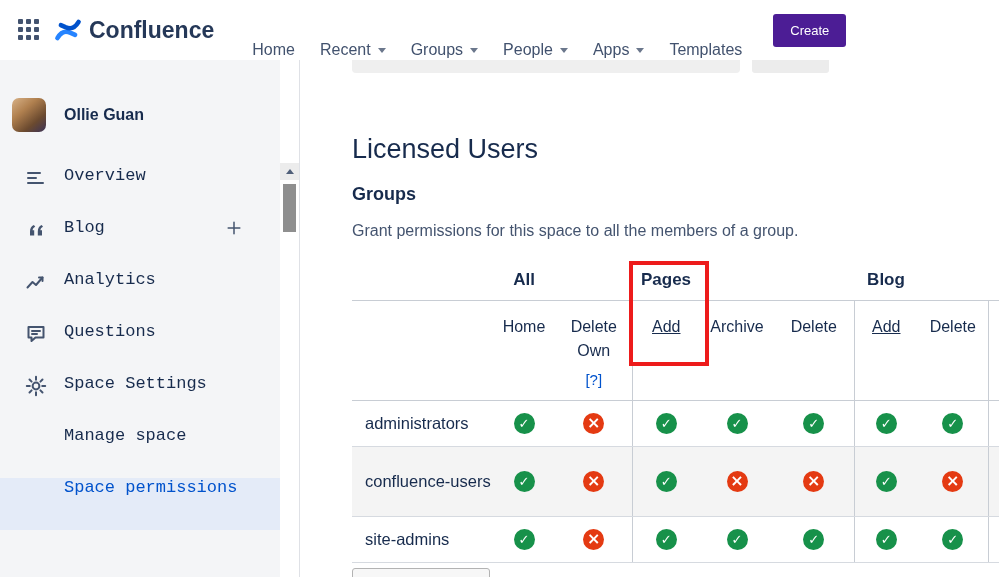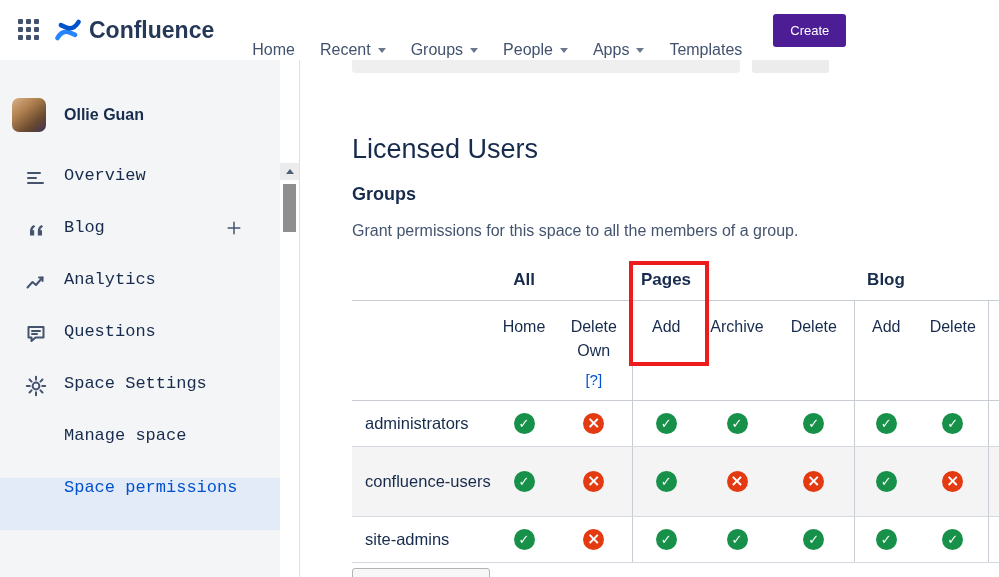--- a/index.html
+++ b/index.html
@@ -58,21 +58,21 @@
   .ptable{position:absolute;left:52px;top:200px;border-collapse:collapse;table-layout:fixed;width:724px;}
   .ptable td{padding:0;}
   .gr td{height:40px;font-size:17px;font-weight:700;text-align:center;border-bottom:1px solid #c8cdd4;}
   .sr td{height:100px;vertical-align:top;padding-top:14px;text-align:center;font-size:16px;
          border-bottom:1px solid #c8cdd4;line-height:1.55;}
   .sr .help{display:block;margin-top:4px;color:#0052cc;text-decoration:none;font-size:15px;}
   .body-row td{height:46px;border-bottom:1px solid #d6dae0;text-align:center;vertical-align:middle;}
   .body-row.tall td{height:70px;}
   .body-row td.name{text-align:left;padding-left:13px;font-size:16.5px;line-height:1.35;}
   .body-row.alt td{background:#f4f4f4;}
-  .sr td.gsep,.body-row td.gsep{border-left:1px solid #c8cdd4;}
+  .sr td.gsep,.body-row td.gsep{border-left:1px solid #c8cdd4;text-decoration:underline;}
   .perm{display:inline-flex;width:21px;height:21px;border-radius:50%;align-items:center;justify-content:center;vertical-align:middle;}
   .perm::after{color:#fff;font-size:13px;font-weight:700;font-family:"DejaVu Sans",sans-serif;line-height:1;}
   .perm[data-perm="allow"]{background:#17914a;}
   .perm[data-perm="allow"]::after{content:"\2713";}
   .perm[data-perm="deny"]{background:#e43a12;}
   .perm[data-perm="deny"]::after{content:"\00d7";font-size:16px;}
   .red-box{position:absolute;left:329px;top:201px;width:80px;height:105px;border:4px solid #ed1b1b;
            z-index:6;pointer-events:none;}
   .cut-bottom-btn{position:absolute;left:52px;top:508px;width:138px;height:14px;background:#f7f7f7;
                   border:1px solid #b3b3b3;border-radius:3px 3px 0 0;}

